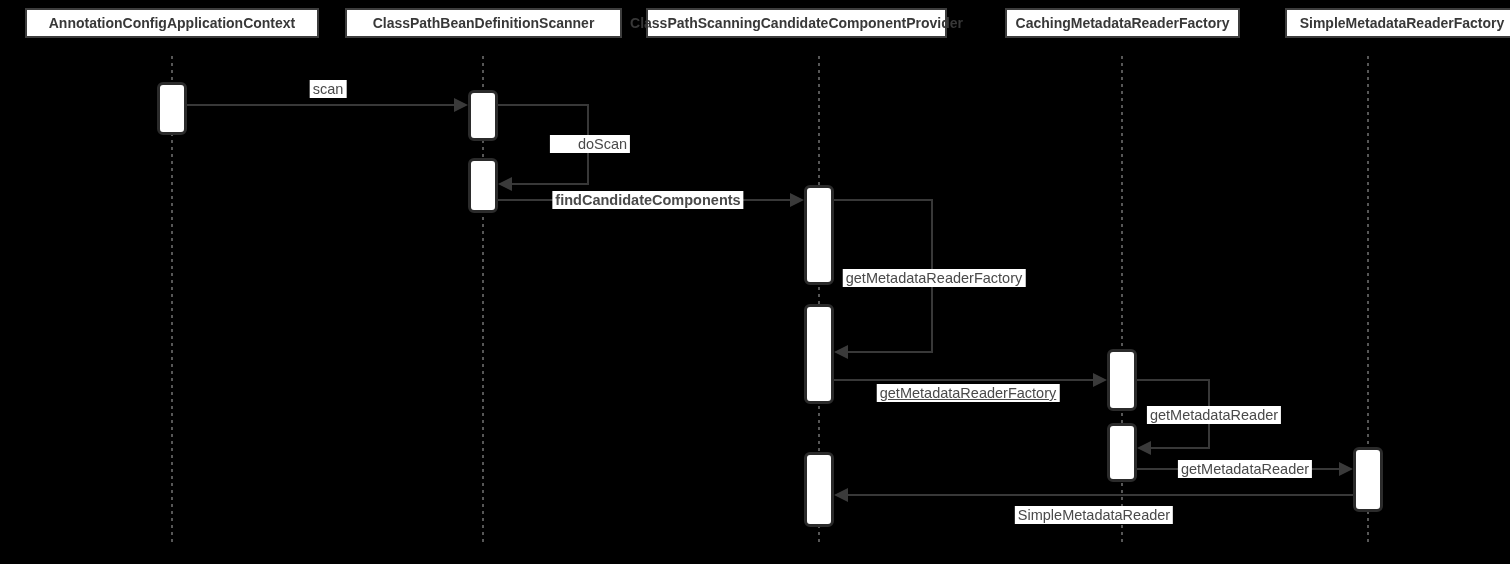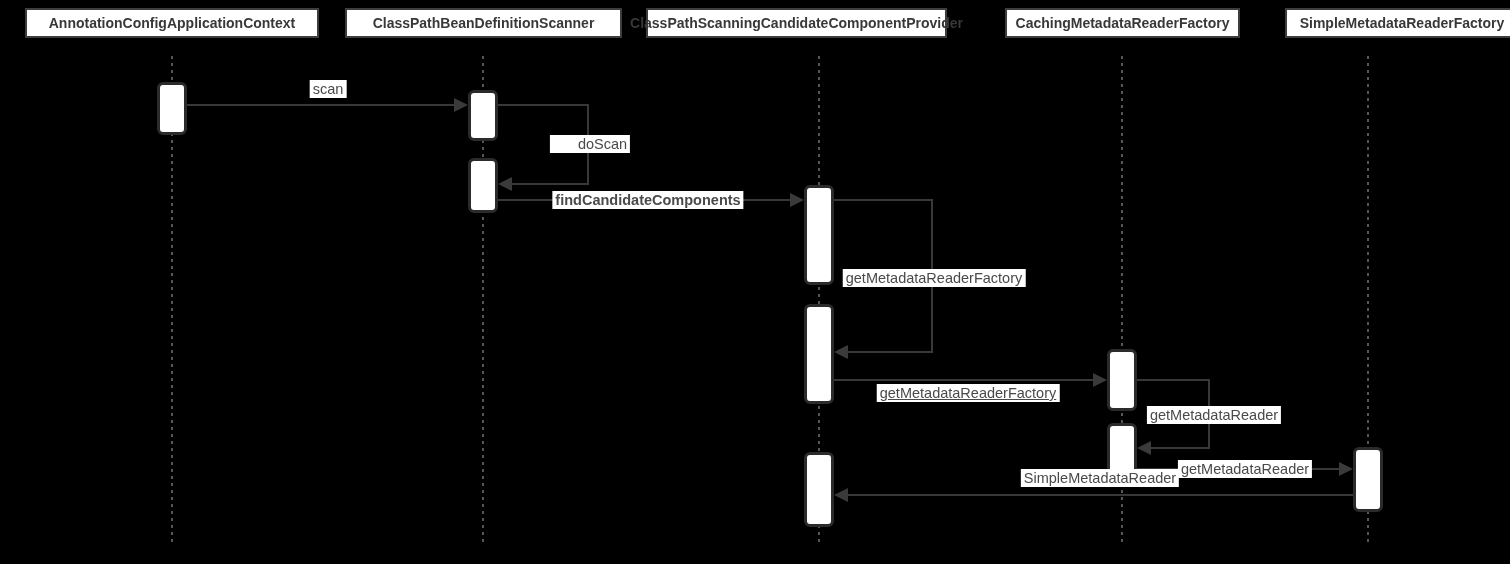--- a/index.html
+++ b/index.html
@@ -176,16 +176,16 @@
 
   <div>
     <div class="hline" style="left:1137px;top:468px;width:202px;"></div>
     <div class="arrow right" style="left:1339px;top:462px;"></div>
     <div class="mlabel" style="left:1245px;top:460px;">getMetadataReader</div>
   </div>
 
   <div>
     <div class="hline" style="left:848px;top:494px;width:505px;"></div>
     <div class="arrow left" style="left:834px;top:488px;"></div>
-    <div class="mlabel" style="left:1094px;top:469px;margin-left:6px;">SimpleMetadataReader</div>
+    <div class="mlabel" style="left:1094px;top:506px;">SimpleMetadataReader</div>
   </div>
 
 </div>
 
 </body></html>

